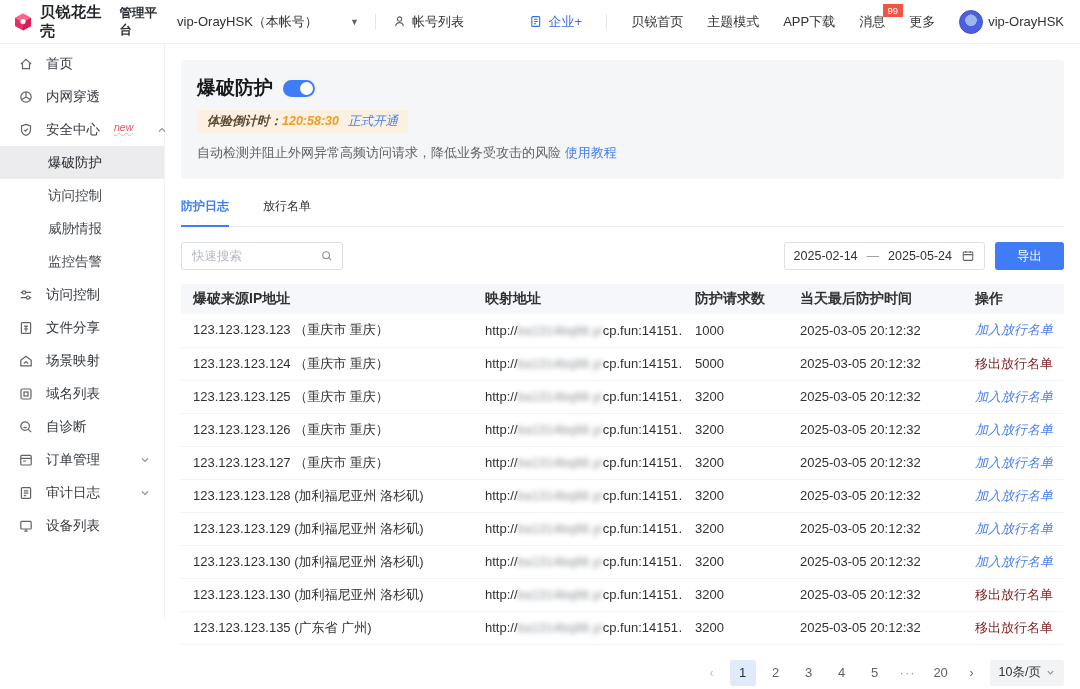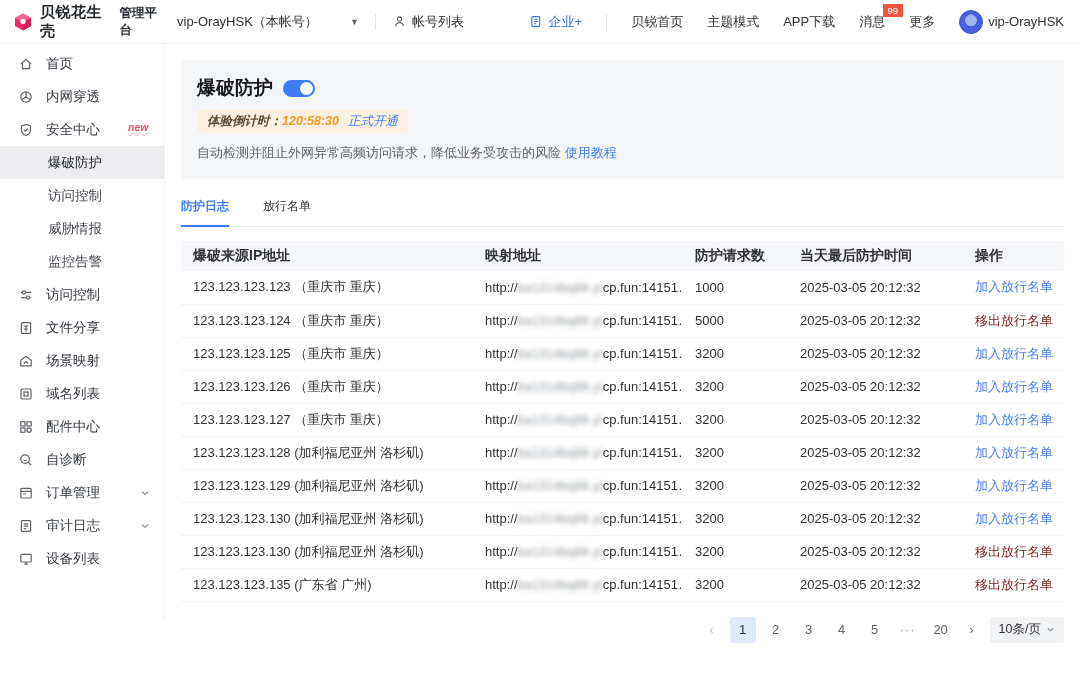--- a/index.html
+++ b/index.html
@@ -30,21 +30,21 @@
   .sidebar { position:absolute; top:44px; left:0; width:165px; bottom:0; background:#fff;
              border-right:1px solid #f0f1f3; padding-top:3px; }
   .side-item { height:33px; display:flex; align-items:center; gap:12px; padding:0 14px 0 18px;
                font-size:13.5px; color:#33373d; cursor:pointer; }
   .side-item .lbl { flex:0 0 auto; }
   .side-item .spacer { flex:1; }
   .sub-item { height:33px; display:flex; align-items:center; padding-left:48px; font-size:13.5px;
               color:#43474d; cursor:pointer; }
   .sub-item.active { background:#ececef; color:#1f2329; }
   .new-badge { font-size:10.5px; font-style:italic; color:#f34f63; text-decoration:underline wavy #f7a6b2 1px;
-               margin-left:16px; transform:translateY(-3px);font-weight:bold; }
+               margin-left:2px; transform:translateY(-3px); }
 
   
   .main { position:absolute; top:44px; left:165px; right:0; bottom:0; background:#fff; padding:16px; }
 
   .hero { background:#f5f6f8; border-radius:4px; padding:15px 16px 17px; }
   .hero-title-row { display:flex; align-items:center; gap:10px; }
   .hero-title { font-size:19px; font-weight:700; color:#17181a; }
   .toggle { width:32px; height:17px; border-radius:9px; background:#3f7df6; position:relative; cursor:pointer; }
   .toggle .knob { position:absolute; top:2px; right:2px; width:13px; height:13px; border-radius:50%; background:#fff; }
   .trial-pill { display:inline-flex; align-items:center; gap:9px; margin-top:9px; background:#fcf0e1;
@@ -72,21 +72,21 @@
   .btn-primary { height:28px; min-width:69px; background:#3f7cf5; border:none; border-radius:3px; color:#fff;
                  font-size:12.5px; cursor:pointer; font-family:inherit; }
 
   table { margin-top:14px; width:100%; border-collapse:collapse; table-layout:fixed; }
   thead th { background:#f6f7fa; height:30px; text-align:left; font-size:14px; font-weight:700;
              color:#303133; padding:0 8px 0 12px; }
   tbody td { height:33px; font-size:13px; color:#303133; padding:0 8px 0 12px; border-bottom:1px solid #f1f3f6;
              white-space:nowrap; overflow:hidden; }
   .blur-seg { filter:blur(2.6px); color:#8a9096; font-size:12px; letter-spacing:.5px; user-select:none; }
   .act { cursor:pointer; }
-  .act-add { color:#4a80f0; }
+  .act-add { color:#4a80f0;font-style:italic; }
   .act-remove { color:#7f1d1d; }
 
   .pagination { margin-top:15px; display:flex; align-items:center; justify-content:flex-end; gap:7px;
                 font-size:13px; color:#606266; }
   .pg-arrow { width:22px; text-align:center; color:#b7bcc4; cursor:pointer; font-size:12px; }
   .pg-arrow.next { color:#606266; }
   .pg-num { min-width:26px; height:26px; line-height:26px; text-align:center; border-radius:3px; cursor:pointer; }
   .pg-num.active { background:#dfeafb; color:#2b2f36; }
   .pg-size { height:26px; background:#f2f3f5; border-radius:3px; padding:0 9px; display:flex; align-items:center;
              gap:5px; font-size:12.5px; color:#303133; cursor:pointer; }
@@ -216,29 +216,20 @@
     </div>
     <div class="side-item">
       <svg class="ic" width="16" height="16" viewBox="0 0 16 16" fill="none" stroke="#606266" stroke-width="1.2">
           <rect x="3" y="3" width="10" height="10" rx="1.5"></rect>
           <rect x="6" y="6" width="4" height="4"></rect>
         </svg>
       <span class="lbl">域名列表</span>
     </div>
     <div class="side-item">
       <svg class="ic" width="16" height="16" viewBox="0 0 16 16" fill="none" stroke="#606266" stroke-width="1.2">
-          <rect x="2.8" y="2.8" width="4.2" height="4.2"></rect>
-          <rect x="9" y="2.8" width="4.2" height="4.2"></rect>
-          <rect x="2.8" y="9" width="4.2" height="4.2"></rect>
-          <circle cx="11.1" cy="11.1" r="2.2"></circle>
-        </svg>
-      <span class="lbl">配件中心</span>
-    </div>
-    <div class="side-item">
-      <svg class="ic" width="16" height="16" viewBox="0 0 16 16" fill="none" stroke="#606266" stroke-width="1.2">
           <circle cx="7.1" cy="7.1" r="4.3"></circle>
           <path d="M10.3 10.3 L13.2 13.2 M5.5 8 C6.2 8.9 8 8.9 8.7 8"></path>
         </svg>
       <span class="lbl">自诊断</span>
     </div>
     <div class="side-item">
       <svg class="ic" width="16" height="16" viewBox="0 0 16 16" fill="none" stroke="#606266" stroke-width="1.2">
           <rect x="2.8" y="3.4" width="10.4" height="9.6" rx="1"></rect>
           <path d="M2.8 6.4 H13.2 M5 9 H8"></path>
         </svg>
@@ -285,20 +276,41 @@
         <span>自动检测并阻止外网异常高频访问请求，降低业务受攻击的风险</span>
         <span class="link">使用教程</span>
       </div>
     </div>
 
     <div class="tabs">
       <div class="tab active">防护日志</div>
       <div class="tab">放行名单</div>
     </div>
 
+    <div class="toolbar">
+      <div class="search-box">
+        <input type="text" placeholder="快速搜索" style="">
+        <svg class="ic" width="14" height="14" viewBox="0 0 16 16" fill="none" stroke="#909399" stroke-width="1.3">
+            <circle cx="7" cy="7" r="3.8"></circle>
+            <path d="M9.9 9.9 L12.8 12.8"></path>
+          </svg>
+      </div>
+      <div class="toolbar-right">
+        <div class="date-range">
+          <span>2025-02-14</span>
+          <span class="date-sep">—</span>
+          <span>2025-05-24</span>
+          <svg class="ic" width="14" height="14" viewBox="0 0 16 16" fill="none" stroke="#606266" stroke-width="1.2">
+              <rect x="2.6" y="3.4" width="10.8" height="9.6" rx="1"></rect>
+              <path d="M2.6 6.4 H13.4 M5.4 2.2 V4.4 M10.6 2.2 V4.4"></path>
+            </svg>
+        </div>
+        <button class="btn-primary">导出</button>
+      </div>
+    </div>
 
     <table>
       <colgroup>
           <col style="width:292px">
           <col style="width:210px">
           <col style="width:105px">
           <col style="width:175px">
           <col>
         </colgroup>
       <thead>

